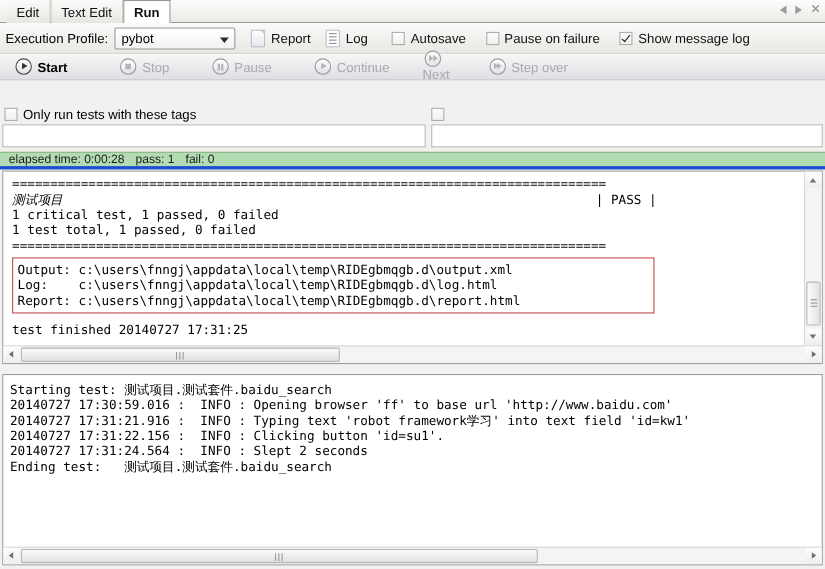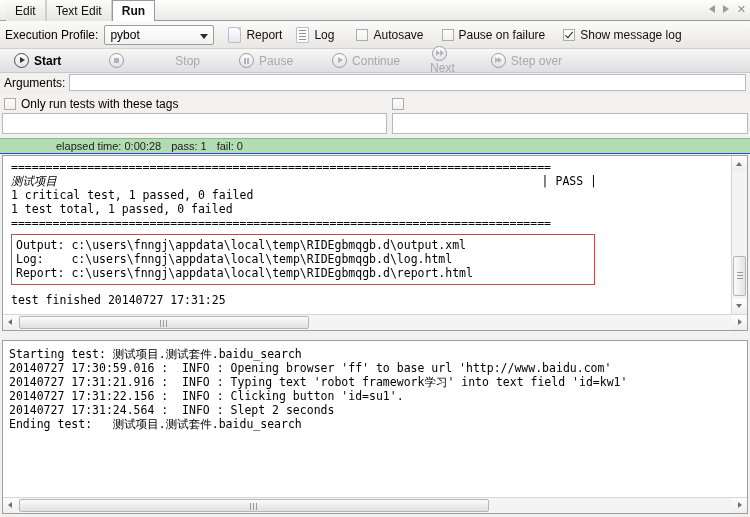--- a/index.html
+++ b/index.html
@@ -220,26 +220,25 @@
     box-sizing: border-box;
   }
   #tagfield-include { left: 2px; top: 0; width: 385px; }
   #tagfield-exclude { left: 392px; top: 0; width: 356px; }
 
   
   .statusbar {
     position: absolute; left: 0; top: 138px; width: 750px; height: 16px;
     background: #b3dcb3;
     border-top: 1px solid #8ab98a;
-    border-bottom: 1px solid #1d4ed8;
+    border-bottom: 3px solid #1d4ed8;
     box-sizing: border-box;
     display: flex; align-items: center;
     font-size: 11px;
     color: #1b1b1b;
-    padding-left: 48px;
   }
   .statusbar .s { margin-left: 10px; }
   .statusbar .s1 { margin-left: 8px; }
 
   
   .console-upper {
     position: absolute; left: 2px; top: 155px; width: 746px; height: 176px;
     background: #ffffff;
     border: 1px solid #9e9e9e;
     box-sizing: border-box;
@@ -411,21 +410,21 @@
       <span class="cb checked"></span>
       <span>Show message log</span>
     </div>
   </div>
 
   <div class="toolbar2">
     <div class="tr-btn enabled" style="margin-left:8px;">
       <span class="tr-ico glyph-play"></span>
       <span>Start</span>
     </div>
-    <div class="tr-btn disabled" style="margin-left:36px;gap:46px;">
+    <div class="tr-btn disabled" style="margin-left:36px;">
       <span class="tr-ico glyph-stop"></span>
       <span>Stop</span>
     </div>
     <div class="tr-btn disabled" style="margin-left:27px;">
       <span class="tr-ico glyph-pause"></span>
       <span>Pause</span>
     </div>
     <div class="tr-btn disabled" style="margin-left:27px;">
       <span class="tr-ico glyph-play"></span>
       <span>Continue</span>
@@ -433,24 +432,20 @@
     <div class="tr-btn disabled" style="margin-left:18px;flex-direction:column;">
       <span class="tr-ico glyph-next"></span>
       <span>Next</span>
     </div>
     <div class="tr-btn disabled" style="margin-left:24px;">
       <span class="tr-ico glyph-stepover"></span>
       <span>Step over</span>
     </div>
   </div>
 
-  <div class="args-row">
-    <span class="args-label">Arguments:</span>
-    <div class="args-input" title=""></div>
-  </div>
 
   <div class="tagrow">
     <div class="tag-left">
       <span class="cb"></span>
       <span>Only run tests with these tags</span>
     </div>
     <div class="tag-right">
       <span class="cb"></span>
     </div>
   </div>

